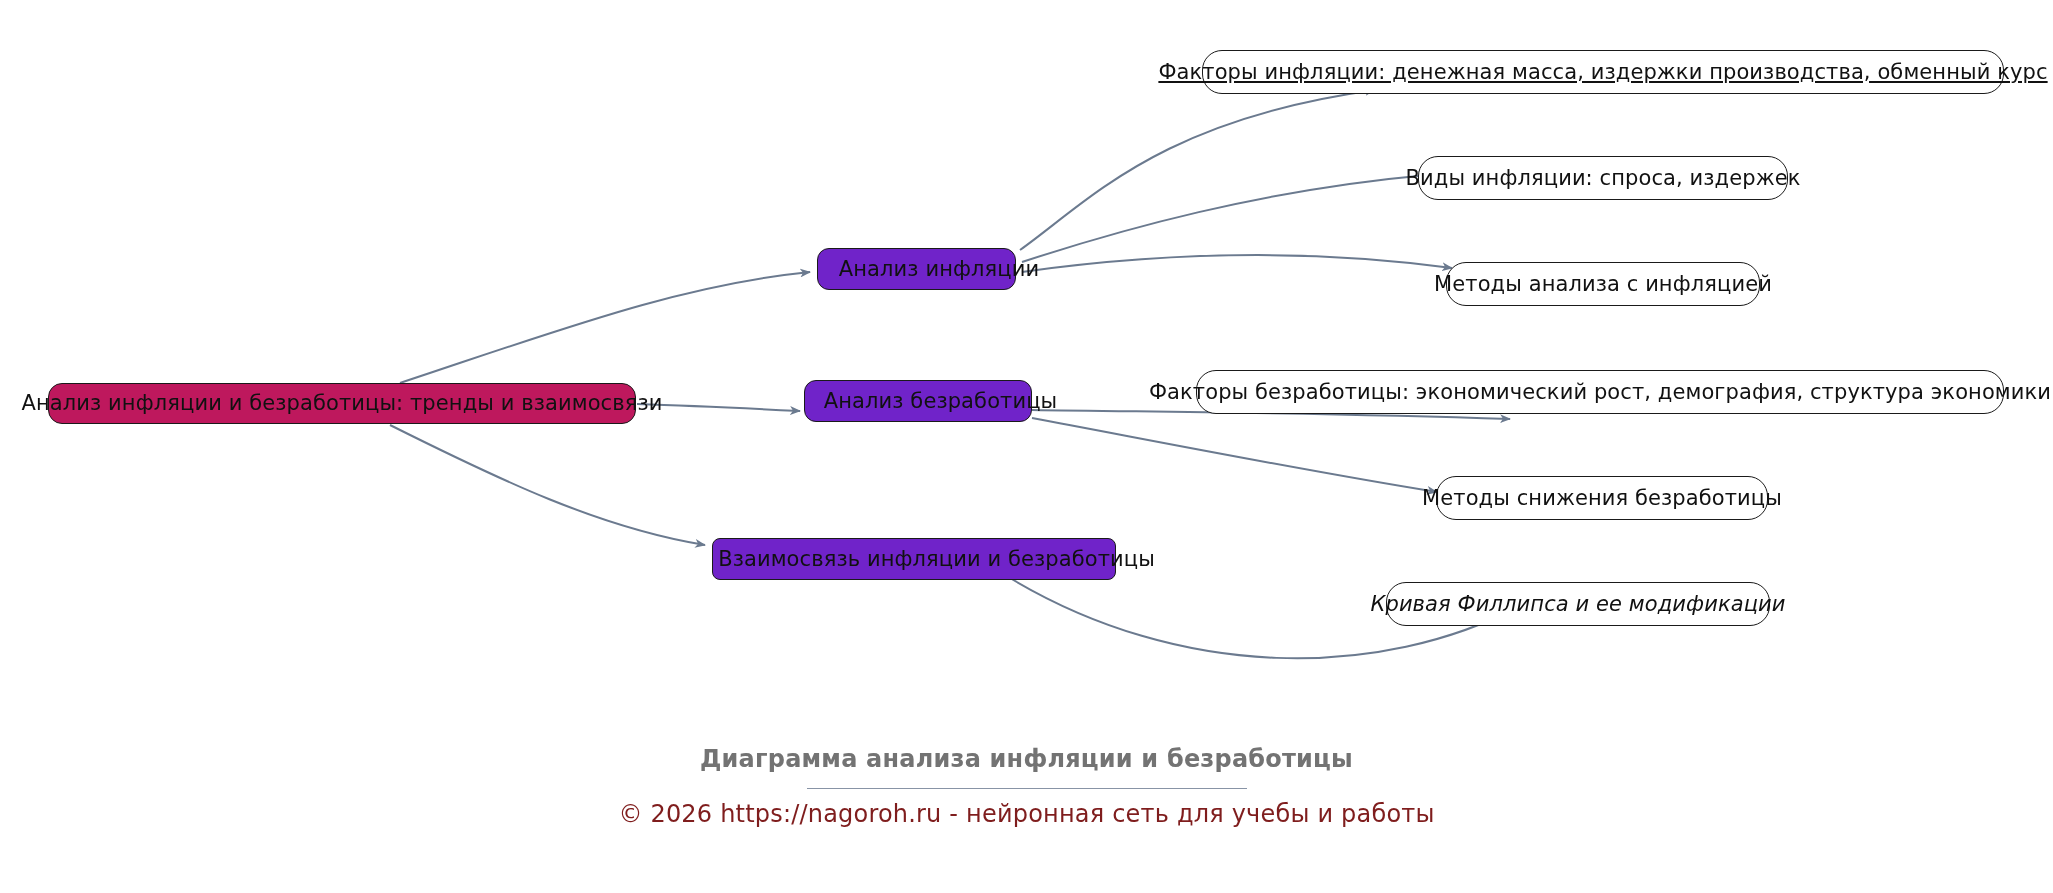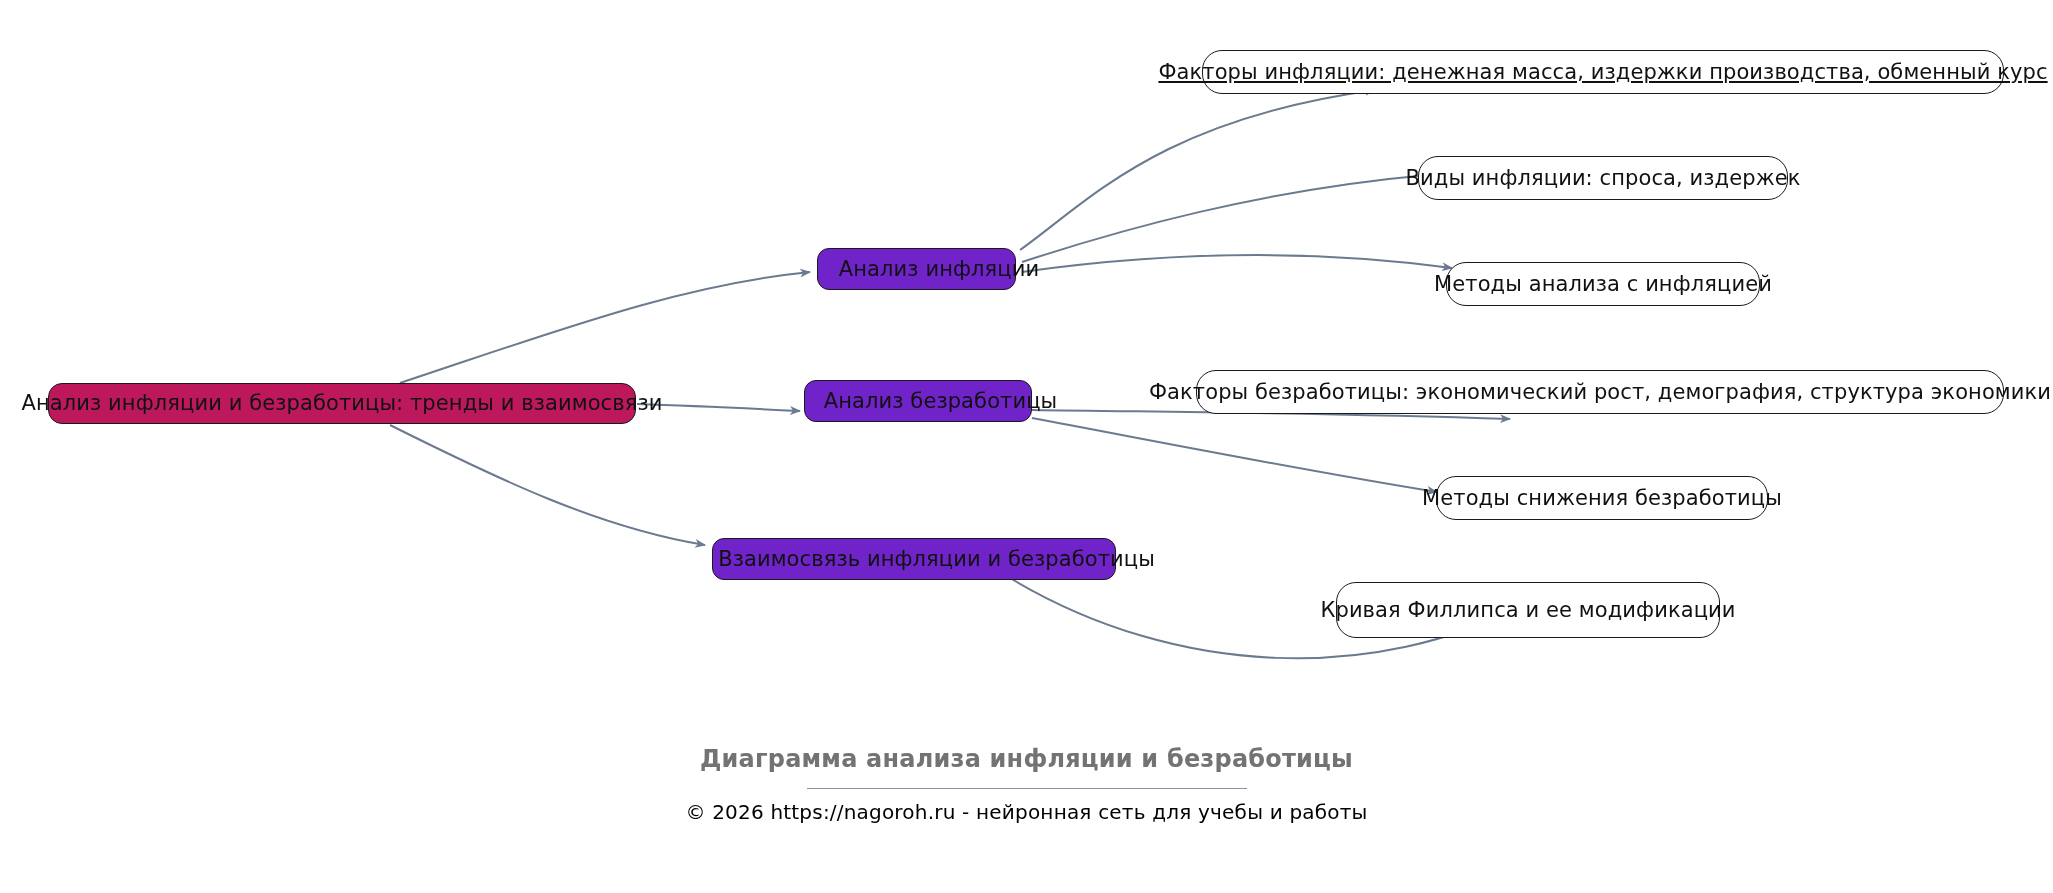--- a/index.html
+++ b/index.html
@@ -75,22 +75,22 @@
   .footer-rule {
     position: absolute;
     left: 50%;
     top: 788px;
     transform: translateX(-50%);
     width: 440px;
     border-top: 1.5px solid #8894a6;
   }
   .footer-copy {
     top: 800px;
-    font-size: 20px;
-    color: #000000;
+    font-size: 24px;
+    color: #7f1d1d;
     letter-spacing: 0.2px;
   }
 </style>
 </head>
 <body>
 
 <div id="canvas">
 
   <svg class="edge-layer" viewBox="0 0 2053 893" width="2053" height="893" xmlns="http://www.w3.org/2000/svg">
     <defs>
@@ -119,21 +119,21 @@
   </div>
 
   <div class="node node-branch" style="left:817px; top:248px; width:199px; height:42px;">
     <span class="node-label">Анализ инфляции</span>
   </div>
 
   <div class="node node-branch" style="left:804px; top:380px; width:228px; height:42px;">
     <span class="node-label">Анализ безработицы</span>
   </div>
 
-  <div class="node node-branch" style="left:712px; top:538px; width:404px; height:42px;">
+  <div class="node node-branch" style="left:712px; top:538px; width:404px; height:42px;border-radius:8px;">
     <span class="node-label">Взаимосвязь инфляции и безработицы</span>
   </div>
 
   <div class="node node-leaf" style="left:1202px; top:50px; width:802px; height:44px;text-decoration:underline;">
     <span class="node-label">Факторы инфляции: денежная масса, издержки производства, обменный курс</span>
   </div>
 
   <div class="node node-leaf" style="left:1418px; top:156px; width:370px; height:44px;">
     <span class="node-label">Виды инфляции: спроса, издержек</span>
   </div>
@@ -143,21 +143,21 @@
   </div>
 
   <div class="node node-leaf" style="left:1196px; top:370px; width:808px; height:44px;">
     <span class="node-label">Факторы безработицы: экономический рост, демография, структура экономики</span>
   </div>
 
   <div class="node node-leaf" style="left:1436px; top:476px; width:332px; height:44px;">
     <span class="node-label">Методы снижения безработицы</span>
   </div>
 
-  <div class="node node-leaf" style="left:1336px; top:582px; width:384px; height:56px;">
+  <div class="node node-leaf" style="left:1386px; top:582px; width:384px; height:44px;font-style:italic;">
     <span class="node-label">Кривая Филлипса и ее модификации</span>
   </div>
 
   <div class="footer footer-title">Диаграмма анализа инфляции и безработицы</div>
   <div class="footer-rule"></div>
   <div class="footer footer-copy">© 2026 https://nagoroh.ru - нейронная сеть для учебы и работы</div>
 
 </div>
 
 </body></html>

